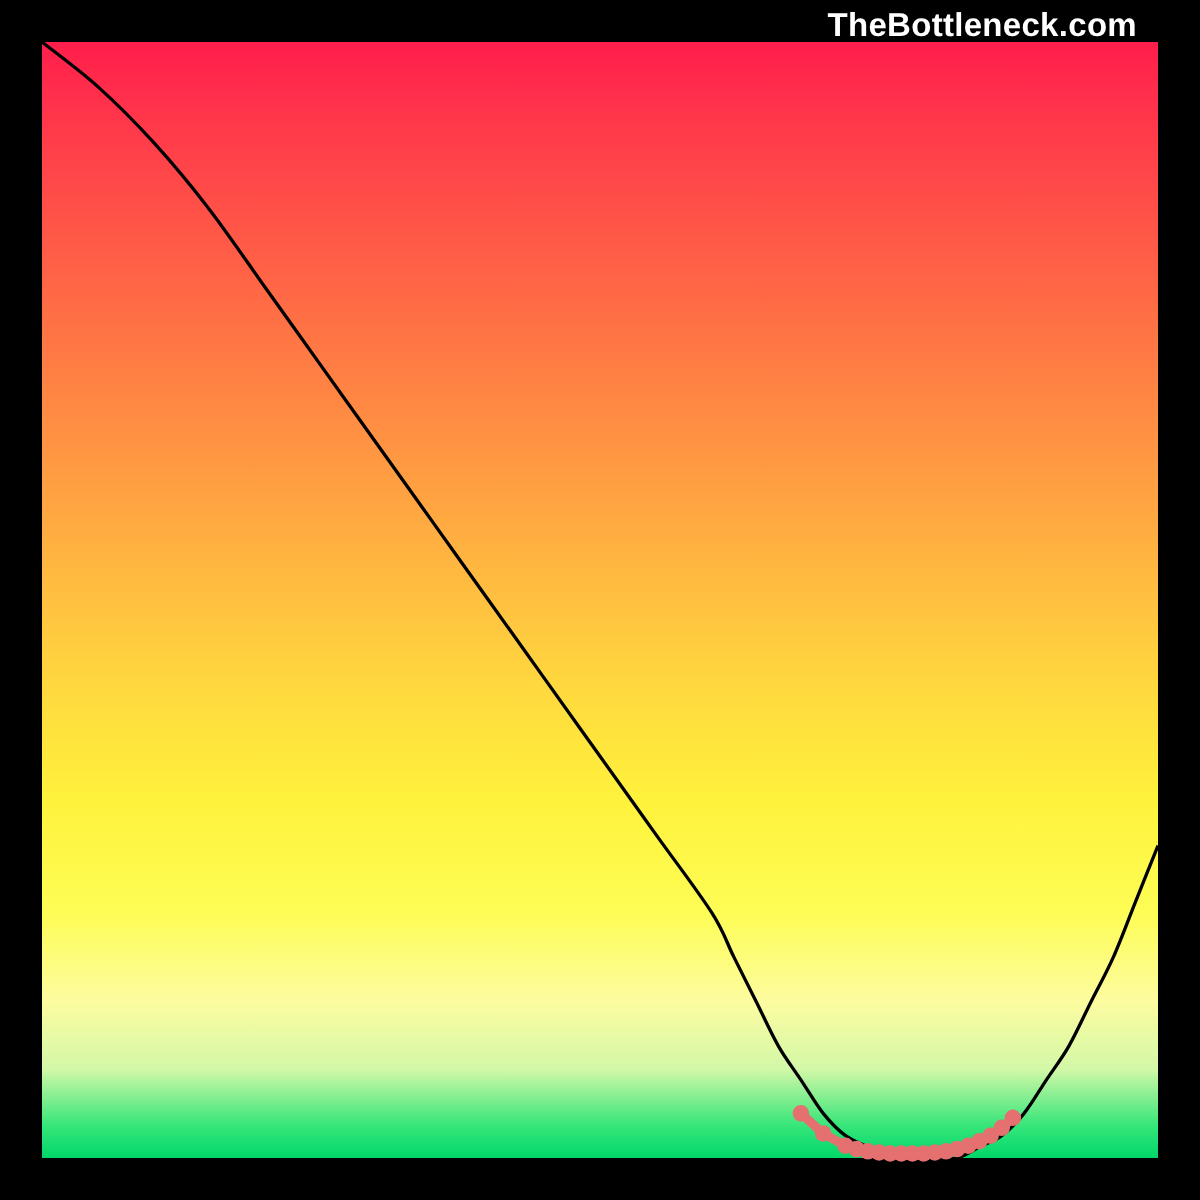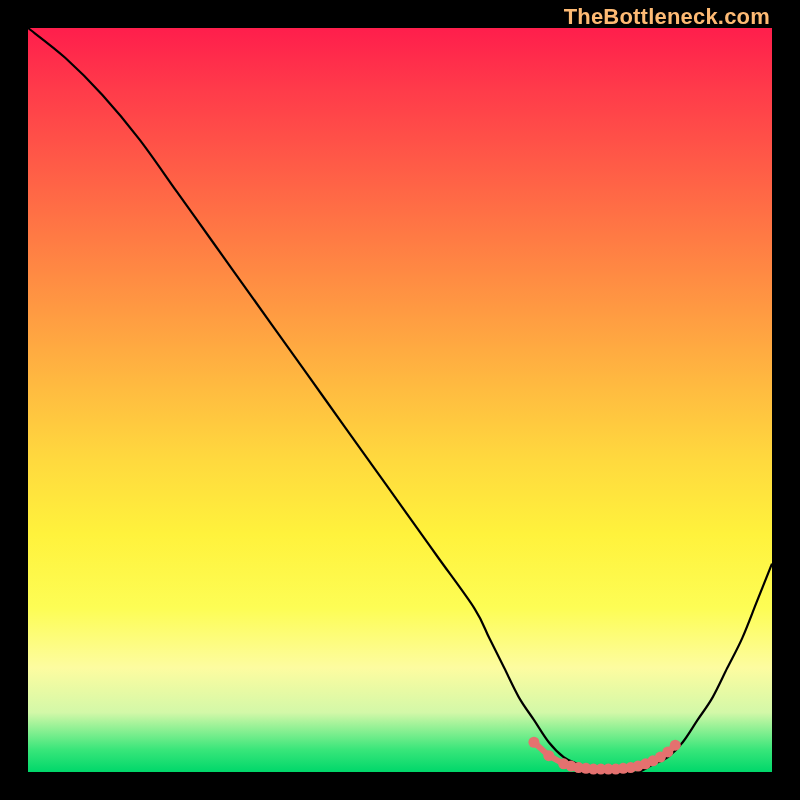--- a/index.html
+++ b/index.html
@@ -37,22 +37,22 @@
       #fdfd55 78%,
       #fdfca0 86%,
       #d3f8a8 92%,
       #39e67a 97%,
       #00d76a 100%
     );
   }
   .watermark {
     position: absolute;
     top: 4px;
-    right: 30px;
-    color: #fdba74;
+    right: 42px;
+    color: #ffffff;
     font-size: 22px;
     font-weight: 600;
     letter-spacing: 0.2px;
     user-select: none;
   }
   svg.curve {
     position: absolute;
     top: 0;
     left: 0;
     width: 744px;

